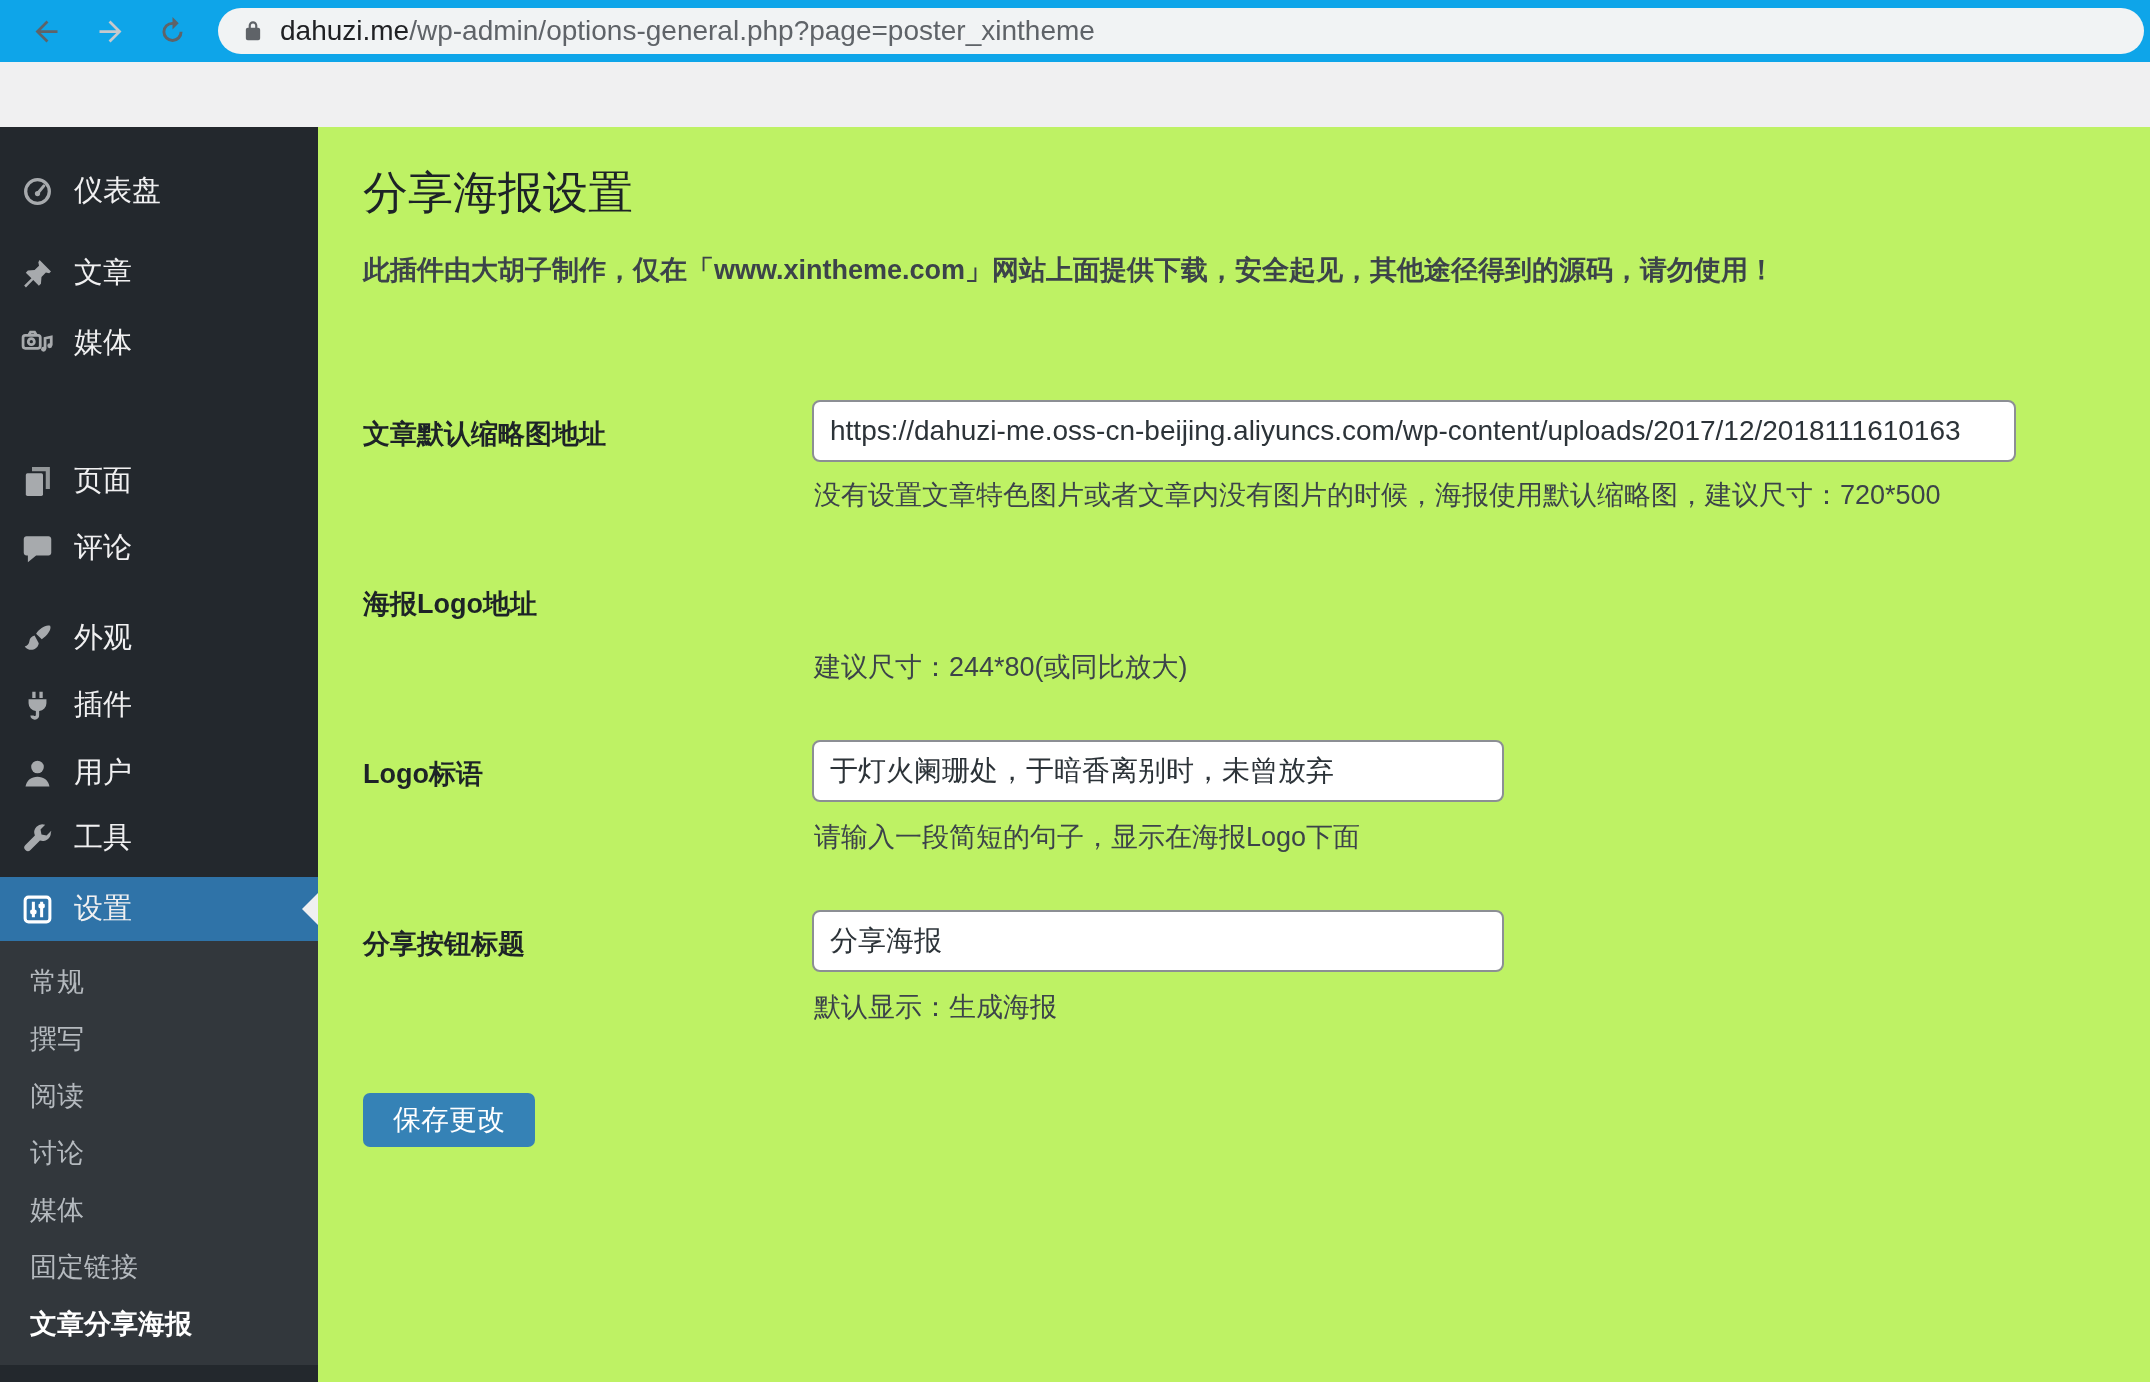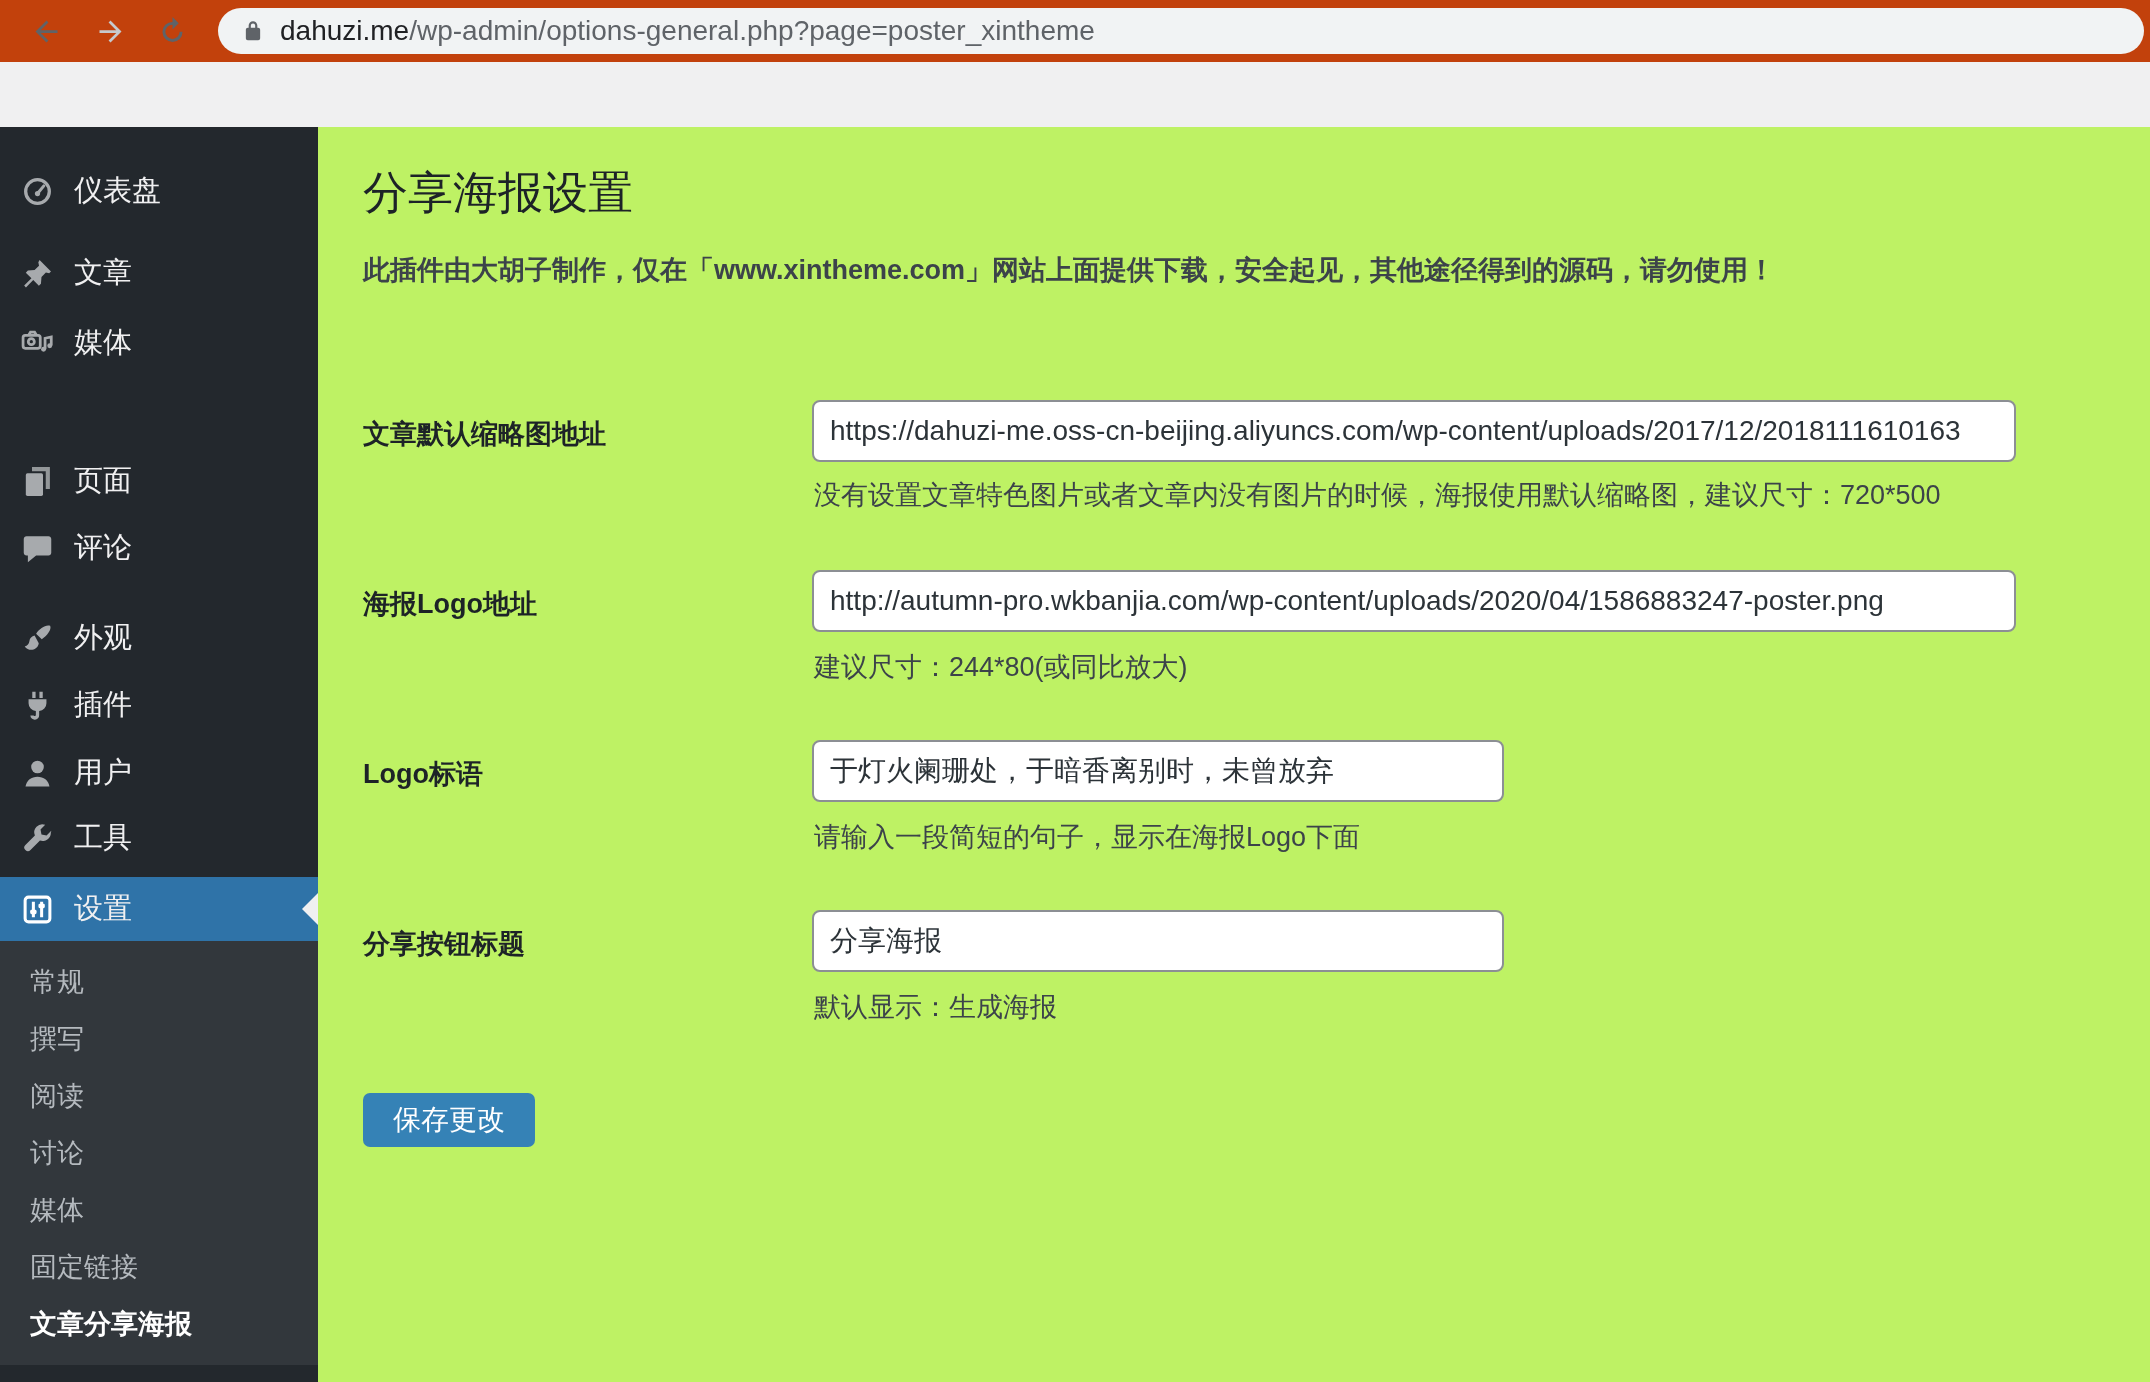--- a/index.html
+++ b/index.html
@@ -1,20 +1,20 @@
 <!DOCTYPE html>
 <html><head>
 <meta charset="utf-8">
 <style>
   html,body{margin:0;padding:0;background:#ccc;}
   #screen{position:relative;width:2150px;height:1382px;overflow:hidden;
     font-family:"Liberation Sans","DejaVu Sans",sans-serif;background:#f0f0f1;}
 
   
-  .browser-bar{position:absolute;left:0;top:0;width:2150px;height:62px;background:#c2410c;
+  .browser-bar{position:absolute;left:0;top:0;width:2150px;height:62px;background:#0ea5e9;
     display:flex;align-items:center;}
   .nav-btn{width:40px;height:40px;display:flex;align-items:center;justify-content:center;
     flex:0 0 auto;border:none;background:none;padding:0;}
   .nav-btn svg{width:33px;height:33px;}
   .nav-back{margin-left:26px;color:#5f6368;}
   .nav-fwd{margin-left:24px;color:#c6c9cd;}
   .nav-reload{margin-left:22px;color:#5f6368;}
   .omnibox{flex:1 1 auto;height:46px;margin-left:26px;margin-right:6px;background:#f1f3f4;
     border-radius:23px;display:flex;align-items:center;}
   .omnibox svg{width:26px;height:26px;margin-left:22px;color:#5f6368;flex:0 0 auto;}
@@ -198,21 +198,20 @@
 
   <div class="content">
     <h1 class="page-title">分享海报设置</h1>
     <div class="notice">此插件由大胡子制作，仅在「www.xintheme.com」网站上面提供下载，安全起见，其他途径得到的源码，请勿使用！</div>
 
     <div class="field-label fl-1">文章默认缩略图地址</div>
     <input class="text-input ti-1" type="text" value="https://dahuzi-me.oss-cn-beijing.aliyuncs.com/wp-content/uploads/2017/12/2018111610163" style="">
     <div class="helper h-1">没有设置文章特色图片或者文章内没有图片的时候，海报使用默认缩略图，建议尺寸：720*500</div>
 
     <div class="field-label fl-2">海报Logo地址</div>
-    <input class="text-input ti-2" type="text" value="http://autumn-pro.wkbanjia.com/wp-content/uploads/2020/04/1586883247-poster.png" style="">
     <div class="helper h-2">建议尺寸：244*80(或同比放大)</div>
 
     <div class="field-label fl-3">Logo标语</div>
     <input class="text-input ti-3" type="text" value="于灯火阑珊处，于暗香离别时，未曾放弃" style="">
     <div class="helper h-3">请输入一段简短的句子，显示在海报Logo下面</div>
 
     <div class="field-label fl-4">分享按钮标题</div>
     <input class="text-input ti-4" type="text" value="分享海报" style="">
     <div class="helper h-4">默认显示：生成海报</div>
 

